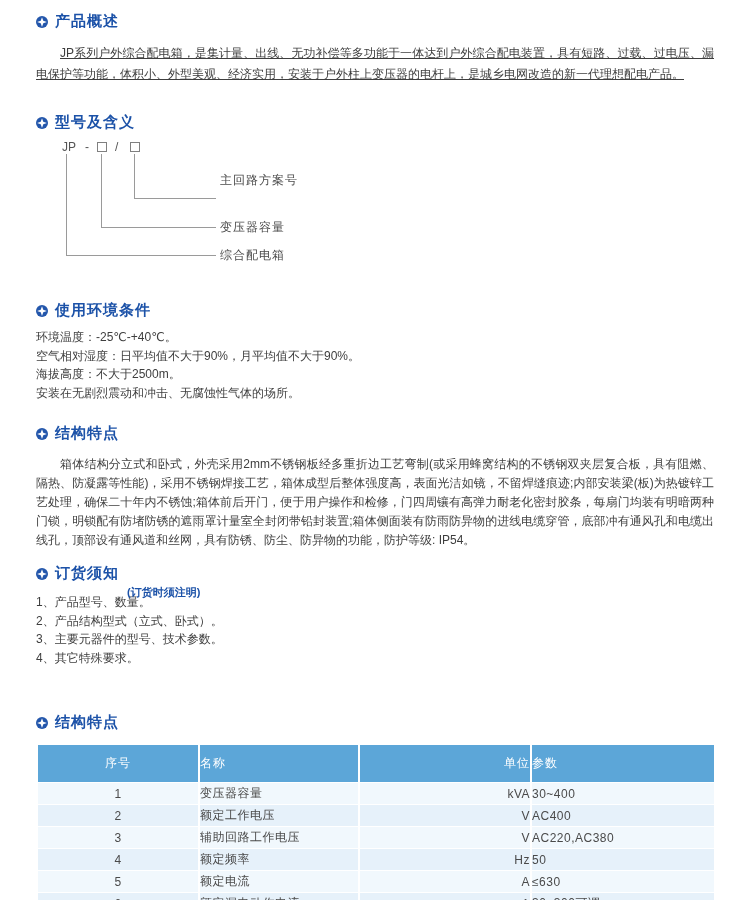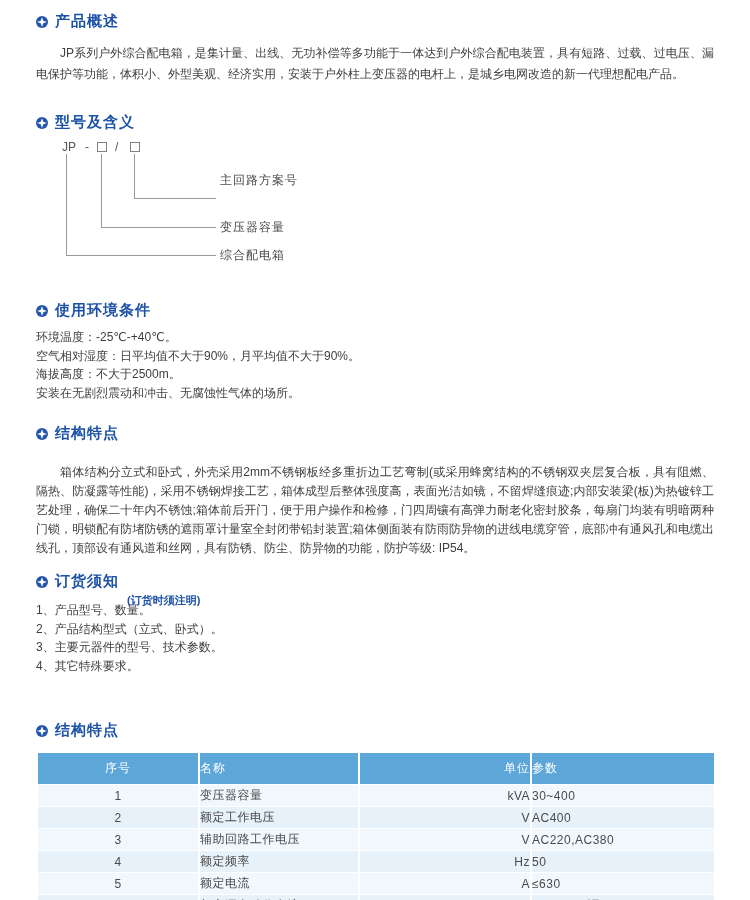--- a/index.html
+++ b/index.html
@@ -7,22 +7,22 @@
     width:750px;height:900px;background:#ffffff;
     font-family:"Liberation Sans","DejaVu Sans",sans-serif;
     color:#3e3e3e;font-size:12px;overflow:hidden;
   }
   .page{width:750px;height:900px;position:relative;}
   .content{padding:0 36px;}
   .sec-head{display:flex;align-items:center;gap:7px;}
   .sec-icon{width:12px;height:12px;display:inline-flex;flex:0 0 12px;}
   .sec-title{font-size:15px;font-weight:bold;color:#1c52a8;letter-spacing:1px;}
   .sec-sub{font-size:11px;font-weight:bold;color:#1c52a8;margin-left:1px;position:relative;top:19px;}
-  .para{line-height:21px;text-indent:2em;text-align:justify;color:#3e3e3e;}
-  .para2{margin-top:20px;line-height:19px;text-indent:2em;text-align:justify;color:#3e3e3e;}
+  .para{line-height:21px;text-indent:2em;text-align:justify;color:#3e3e3e;text-decoration:underline;}
+  .para2{margin-top:12px;line-height:19px;text-indent:2em;text-align:justify;color:#3e3e3e;}
   
   .model-diagram{position:relative;height:138px;margin-top:6px;}
   .mf{position:absolute;font-size:12px;color:#555;top:2px;}
   .mbox{position:absolute;width:8px;height:8px;border:1px solid #808080;background:#fff;top:4px;}
   .poly{position:absolute;border-left:1px solid #9a9a9a;border-bottom:1px solid #9a9a9a;}
   .mlabel{position:absolute;font-size:12px;color:#4a4a4a;line-height:16px;letter-spacing:1px;}
   
   .lines{margin-top:8px;}
   .lines .line{line-height:18.5px;color:#3e3e3e;}
   .items{margin-top:10px;}
@@ -31,21 +31,21 @@
   .s-overview{padding-top:12px;}
   .s-model{margin-top:28px;}
   .s-env{margin-top:25px;}
   .s-struct{margin-top:22px;}
   .s-order{margin-top:14px;}
   .s-params{margin-top:46px;}
   
   table.params{margin-top:12px;width:676px;border-collapse:separate;border-spacing:2px 1px;background:#ffffff;table-layout:fixed;}
   table.params th{
     background:#5ca6d8;color:#ffffff;font-weight:normal;font-size:12px;
-    height:31px;padding:0;letter-spacing:1px;
+    height:37px;padding:0;letter-spacing:1px;
   }
   table.params td{
     font-size:12px;color:#4a4a4a;height:21px;padding:0;letter-spacing:.5px;
   }
   table.params tbody tr:nth-child(odd) td{background:#f1f8fd;}
   table.params tbody tr:nth-child(even) td{background:#e6f1fa;}
   .col0{width:160px;} .col1{width:158px;} .col2{width:170px;} .col3{width:182px;}
   th.c0,td.c0{text-align:center;}
   th.c1,td.c1{text-align:left;padding-left:28px;}
   th.c2,td.c2{text-align:right;}

